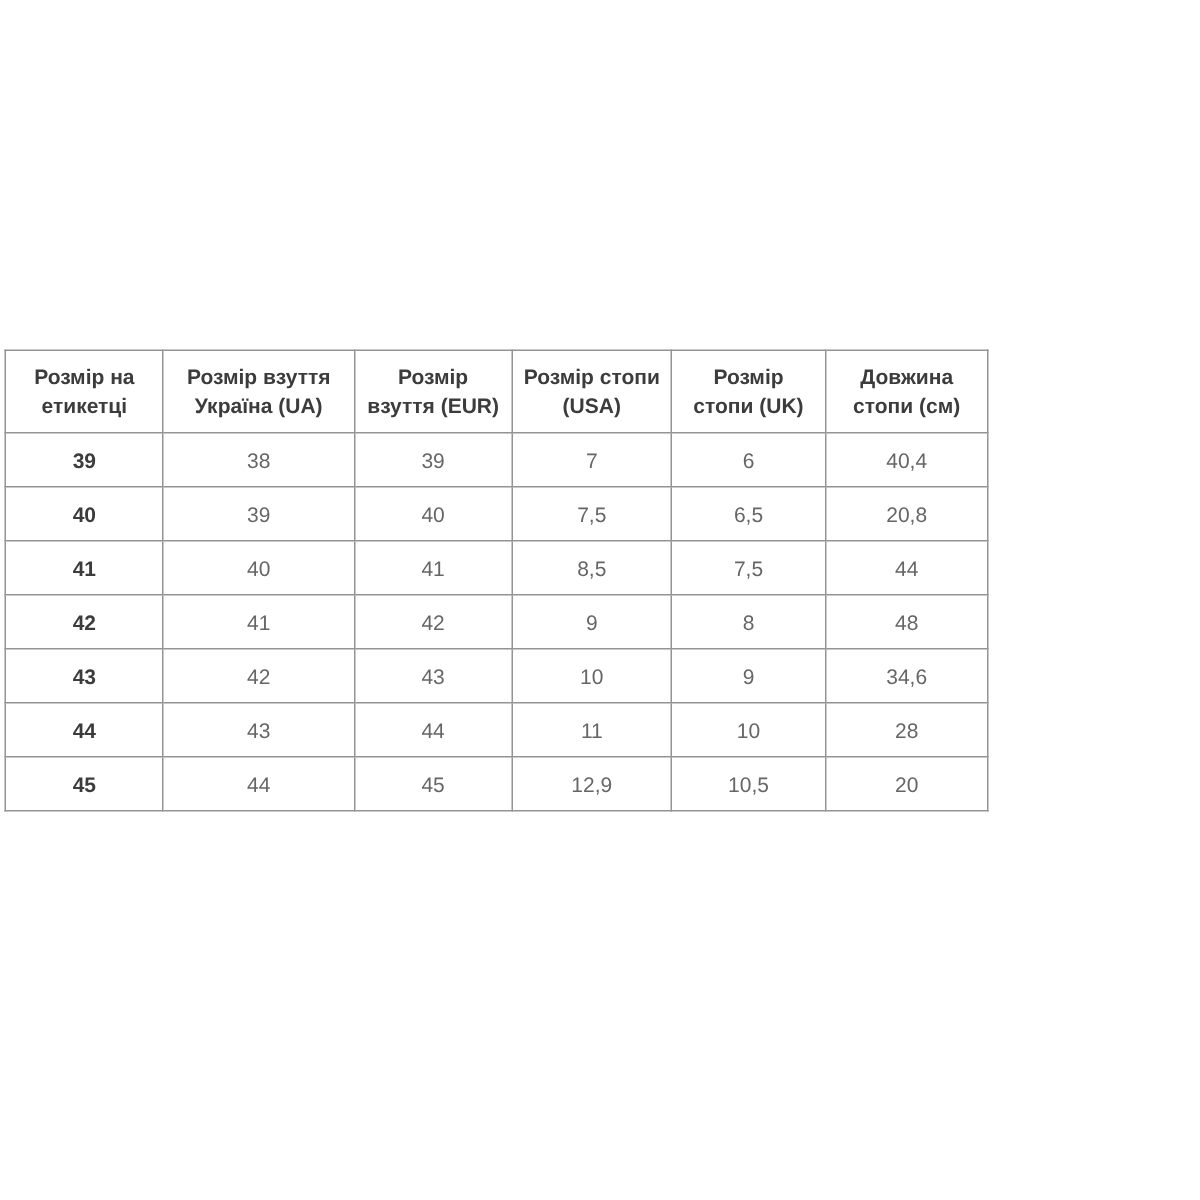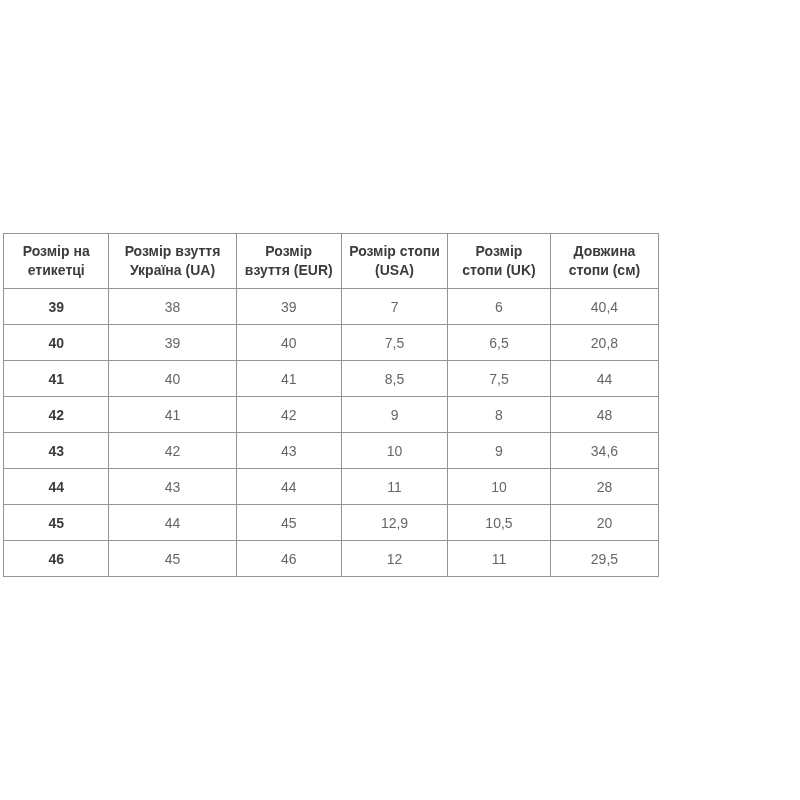--- a/index.html
+++ b/index.html
@@ -120,23 +120,15 @@
           <td>28</td>
         </tr>
         <tr>
           <td class="label-col">45</td>
           <td>44</td>
           <td>45</td>
           <td>12,9</td>
           <td>10,5</td>
           <td>20</td>
         </tr>
-        <tr>
-          <td class="label-col">46</td>
-          <td>45</td>
-          <td>46</td>
-          <td>12</td>
-          <td>11</td>
-          <td>29,5</td>
-        </tr>
       </tbody>
   </table>
 </div>
 
 </body></html>

